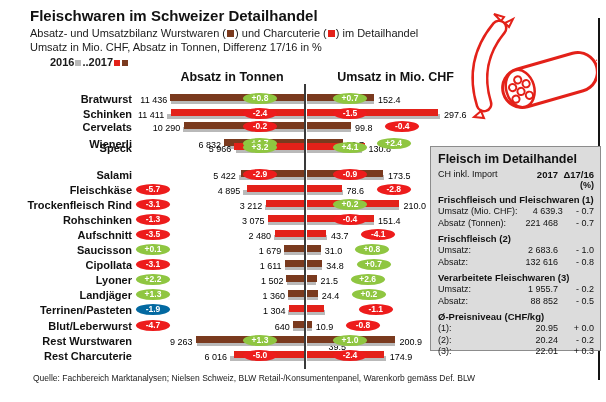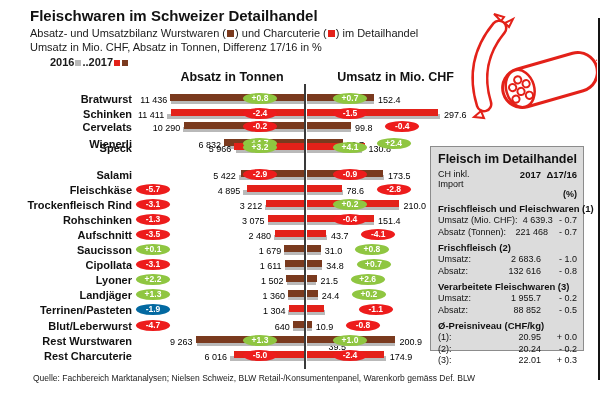--- a/index.html
+++ b/index.html
@@ -17,21 +17,21 @@
 
   .row { position:absolute; left:0; right:0; height:15px; }
   .row-label { position:absolute; left:18px; width:114px; top:1px; text-align:right;
                font-size:11px; font-weight:bold; white-space:nowrap; }
   .val { position:absolute; top:3px; font-size:9px; white-space:nowrap; color:#000; }
   .bar { position:absolute; top:2px; height:7px; z-index:1; }
   .bar.prev { top:7px; height:5px; z-index:0; }
   .badge { position:absolute; top:1px; width:34px; height:11px; border-radius:50%;
            color:#fff; font-size:8.5px; font-weight:bold; text-align:center; line-height:11px; z-index:2; }
 
-  .panel { position:absolute; left:430px; top:146px; width:154px; height:205px;
+  .panel { position:absolute; left:430px; top:146px; width:171px; height:205px;
            background:#dcdcdc; border:1px solid #8c8c8c; padding:5px 6px 4px 7px; z-index:3; }
   .panel-title { font-size:12.5px; font-weight:bold; margin-bottom:3px; }
   .panel-headrow { display:flex; font-size:9px; }
   .panel-headrow .ph-label { flex:1; }
   .panel-headrow .ph-year { width:52px; text-align:right; font-weight:bold; font-size:9.5px; }
   .panel-headrow .ph-delta { width:36px; text-align:right; font-weight:bold; font-size:9.5px; }
   .panel-unitrow { display:flex; font-size:9px; margin-bottom:4px; }
   .panel-unitrow .spacer { flex:1; }
   .panel-unitrow .unit { width:36px; text-align:right; font-weight:bold; }
   .p-section { margin-top:4px; }

